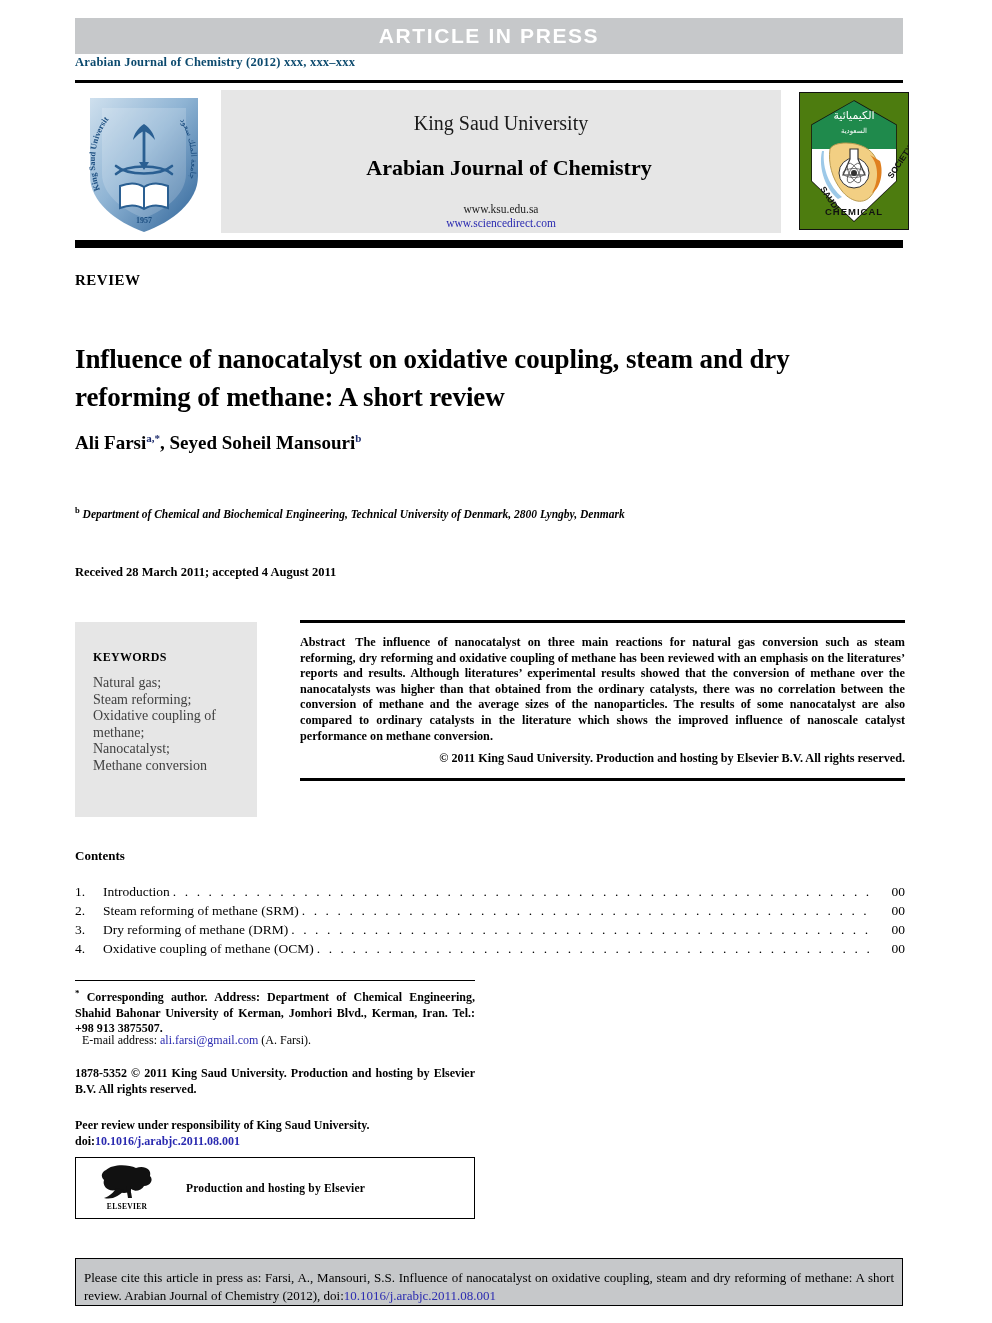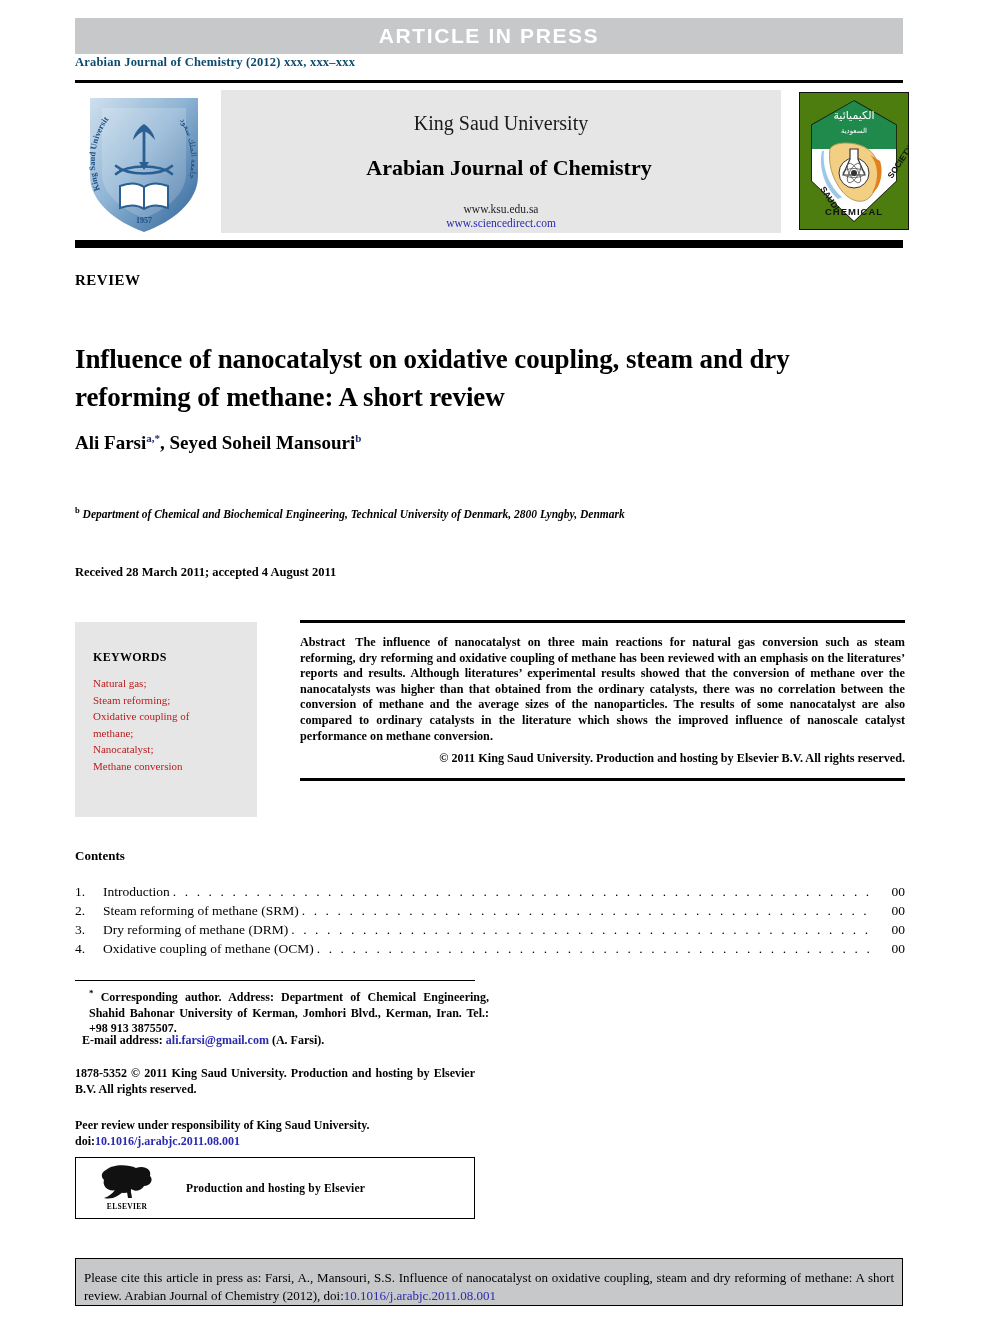--- a/index.html
+++ b/index.html
@@ -200,23 +200,23 @@
     padding: 28px 14px 0 18px;
     box-sizing: border-box;
   }
   .kw-head {
     font-weight: bold;
     font-size: 12px;
     letter-spacing: 0.3px;
     margin-bottom: 10px;
   }
   .kw-list {
-    font-size: 11px;
+    font-size: 14px;
     line-height: 16.5px;
-    color: #b91c1c;
+    color: #404040;
   }
 
   .abs-wrap {
     position: absolute;
     left: 300px;
     top: 620px;
     width: 605px;
   }
   .abs-rule {
     width: 605px;
@@ -294,35 +294,35 @@
   .fn-rule {
     position: absolute;
     left: 75px;
     top: 980px;
     width: 400px;
     height: 1px;
     background: #000;
   }
   .fn-corr {
     position: absolute;
-    left: 89px;
+    left: 75px;
     top: 986px;
     width: 400px;
     font-weight: bold;
     font-size: 12px;
     line-height: 15.5px;
     text-align: justify;
   }
   .fn-corr sup { font-size: 9px; }
   .fn-email {
     position: absolute;
     left: 82px;
     top: 1033px;
     width: 400px;
-    font-weight: bold;
+    font-weight: normal;
     font-size: 12px;
   }
   .fn-email .mail { color: #2a2ab0; }
 
   .fn-issn {
     position: absolute;
     left: 75px;
     top: 1066px;
     width: 400px;
     font-weight: bold;

